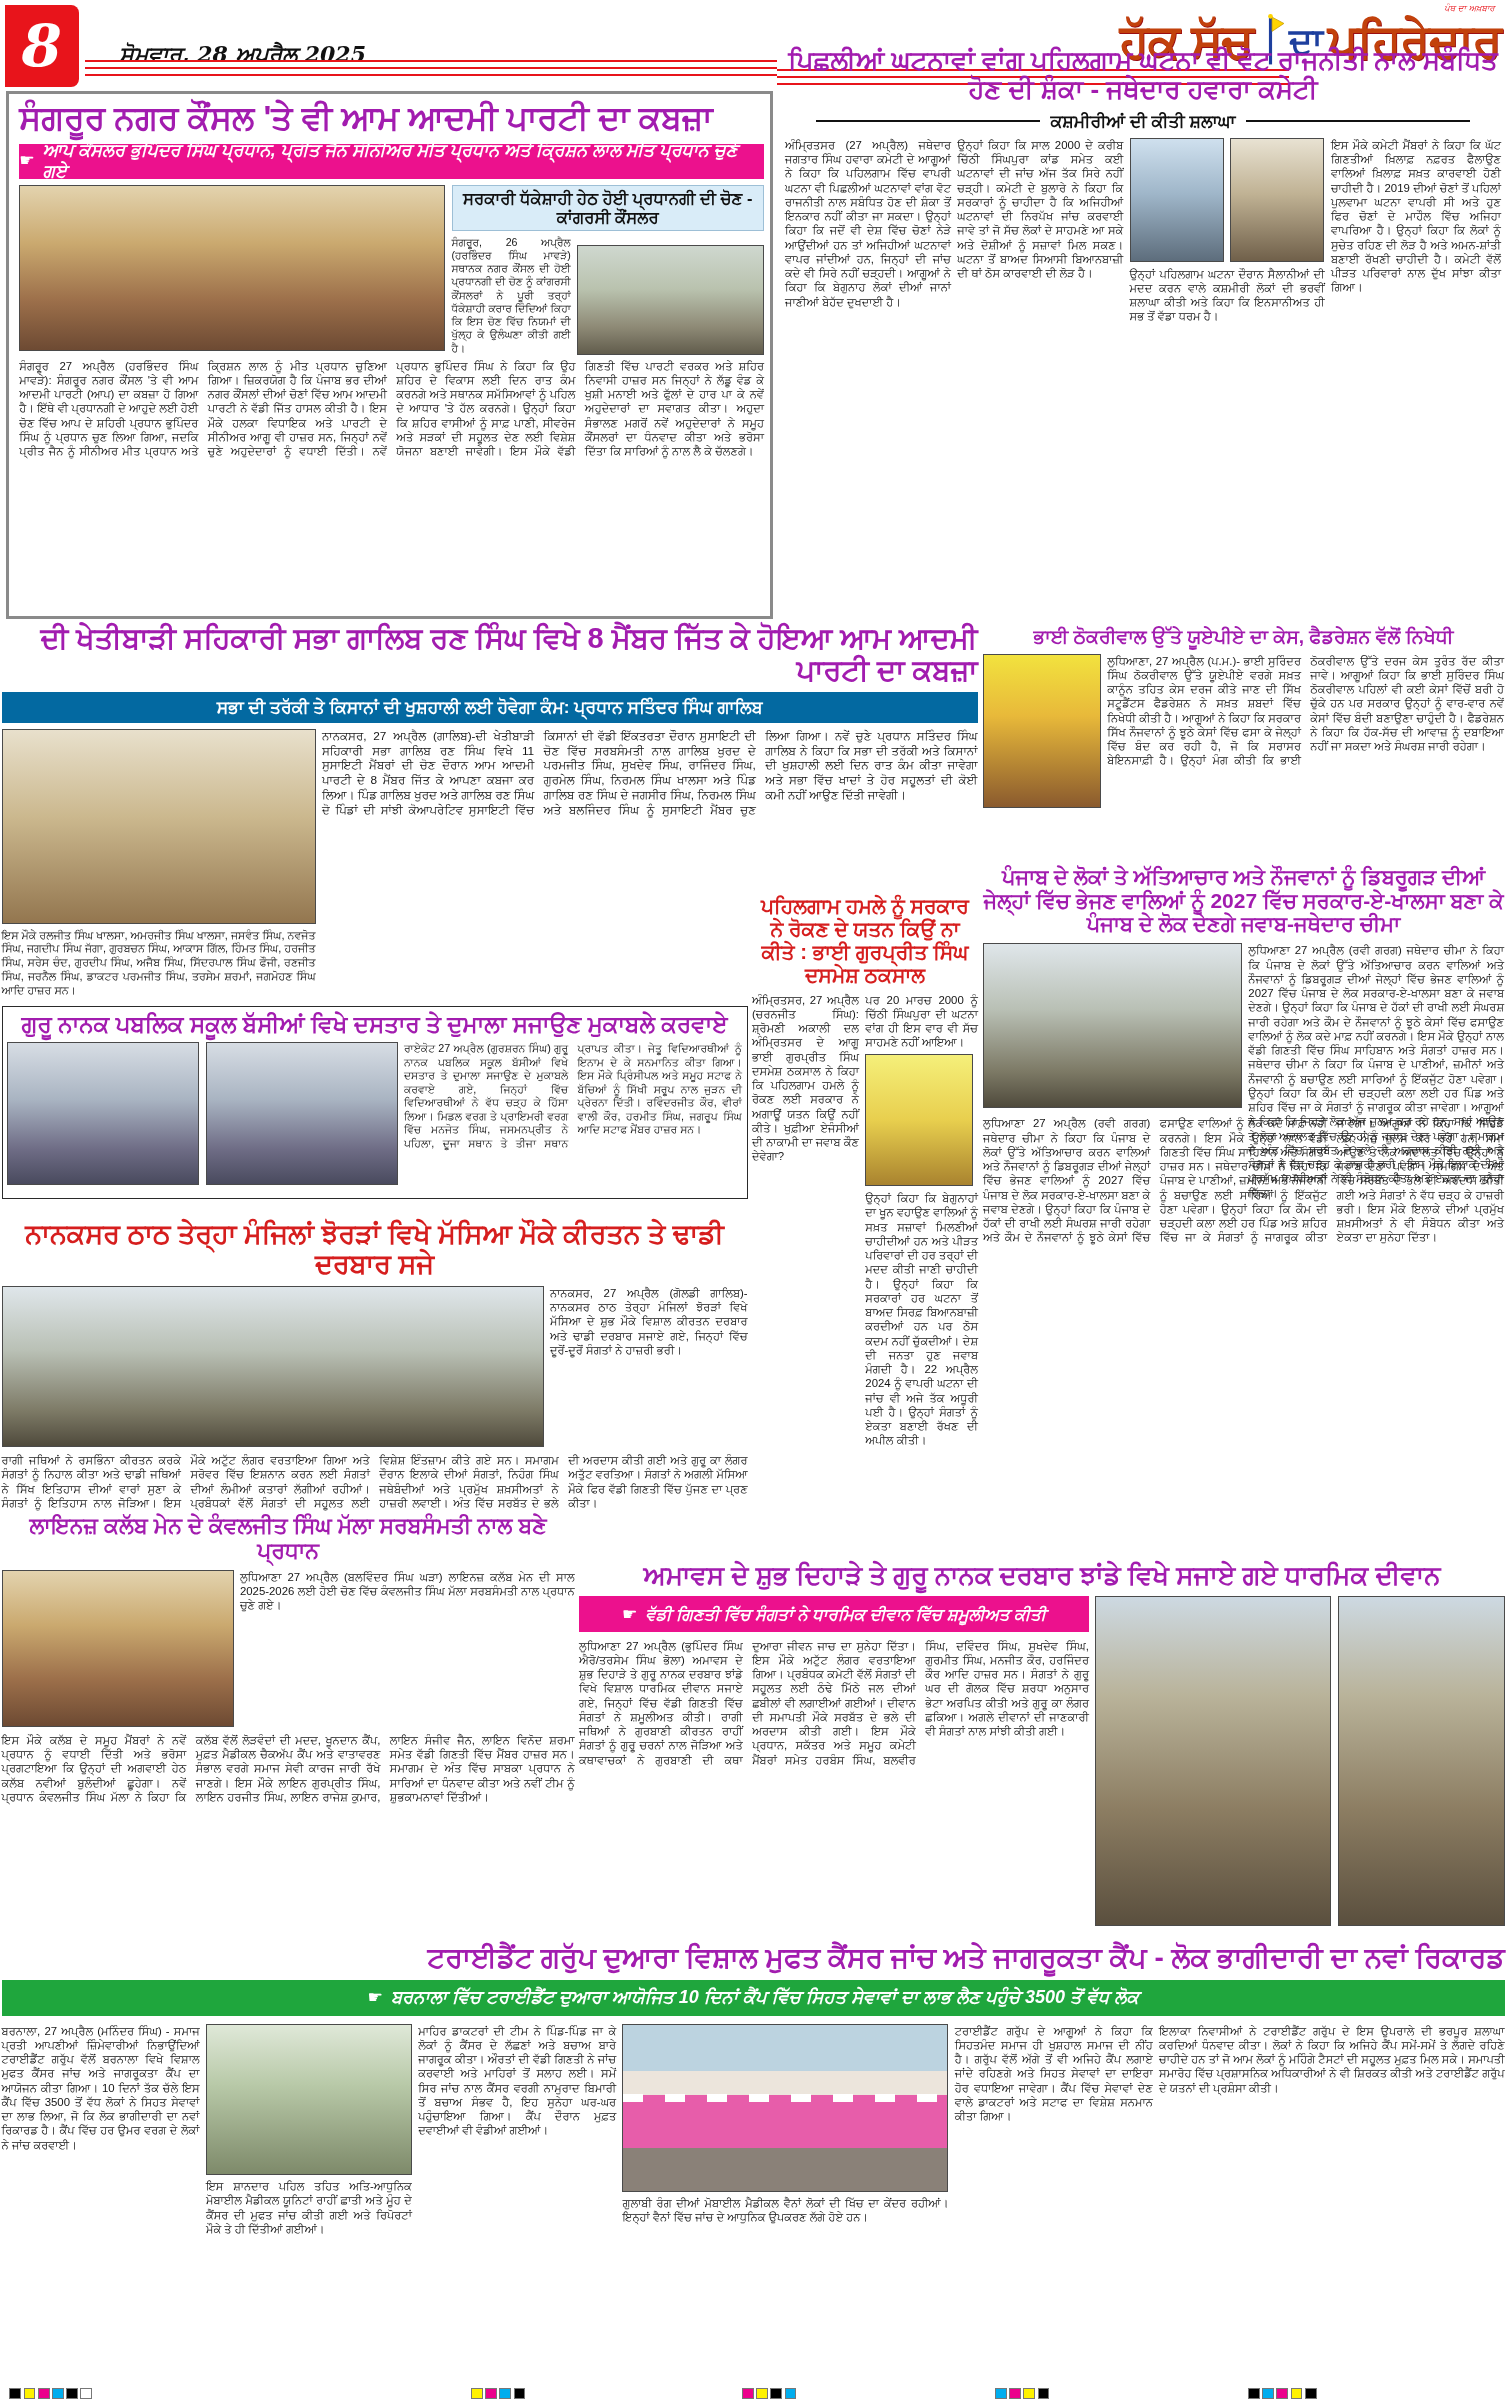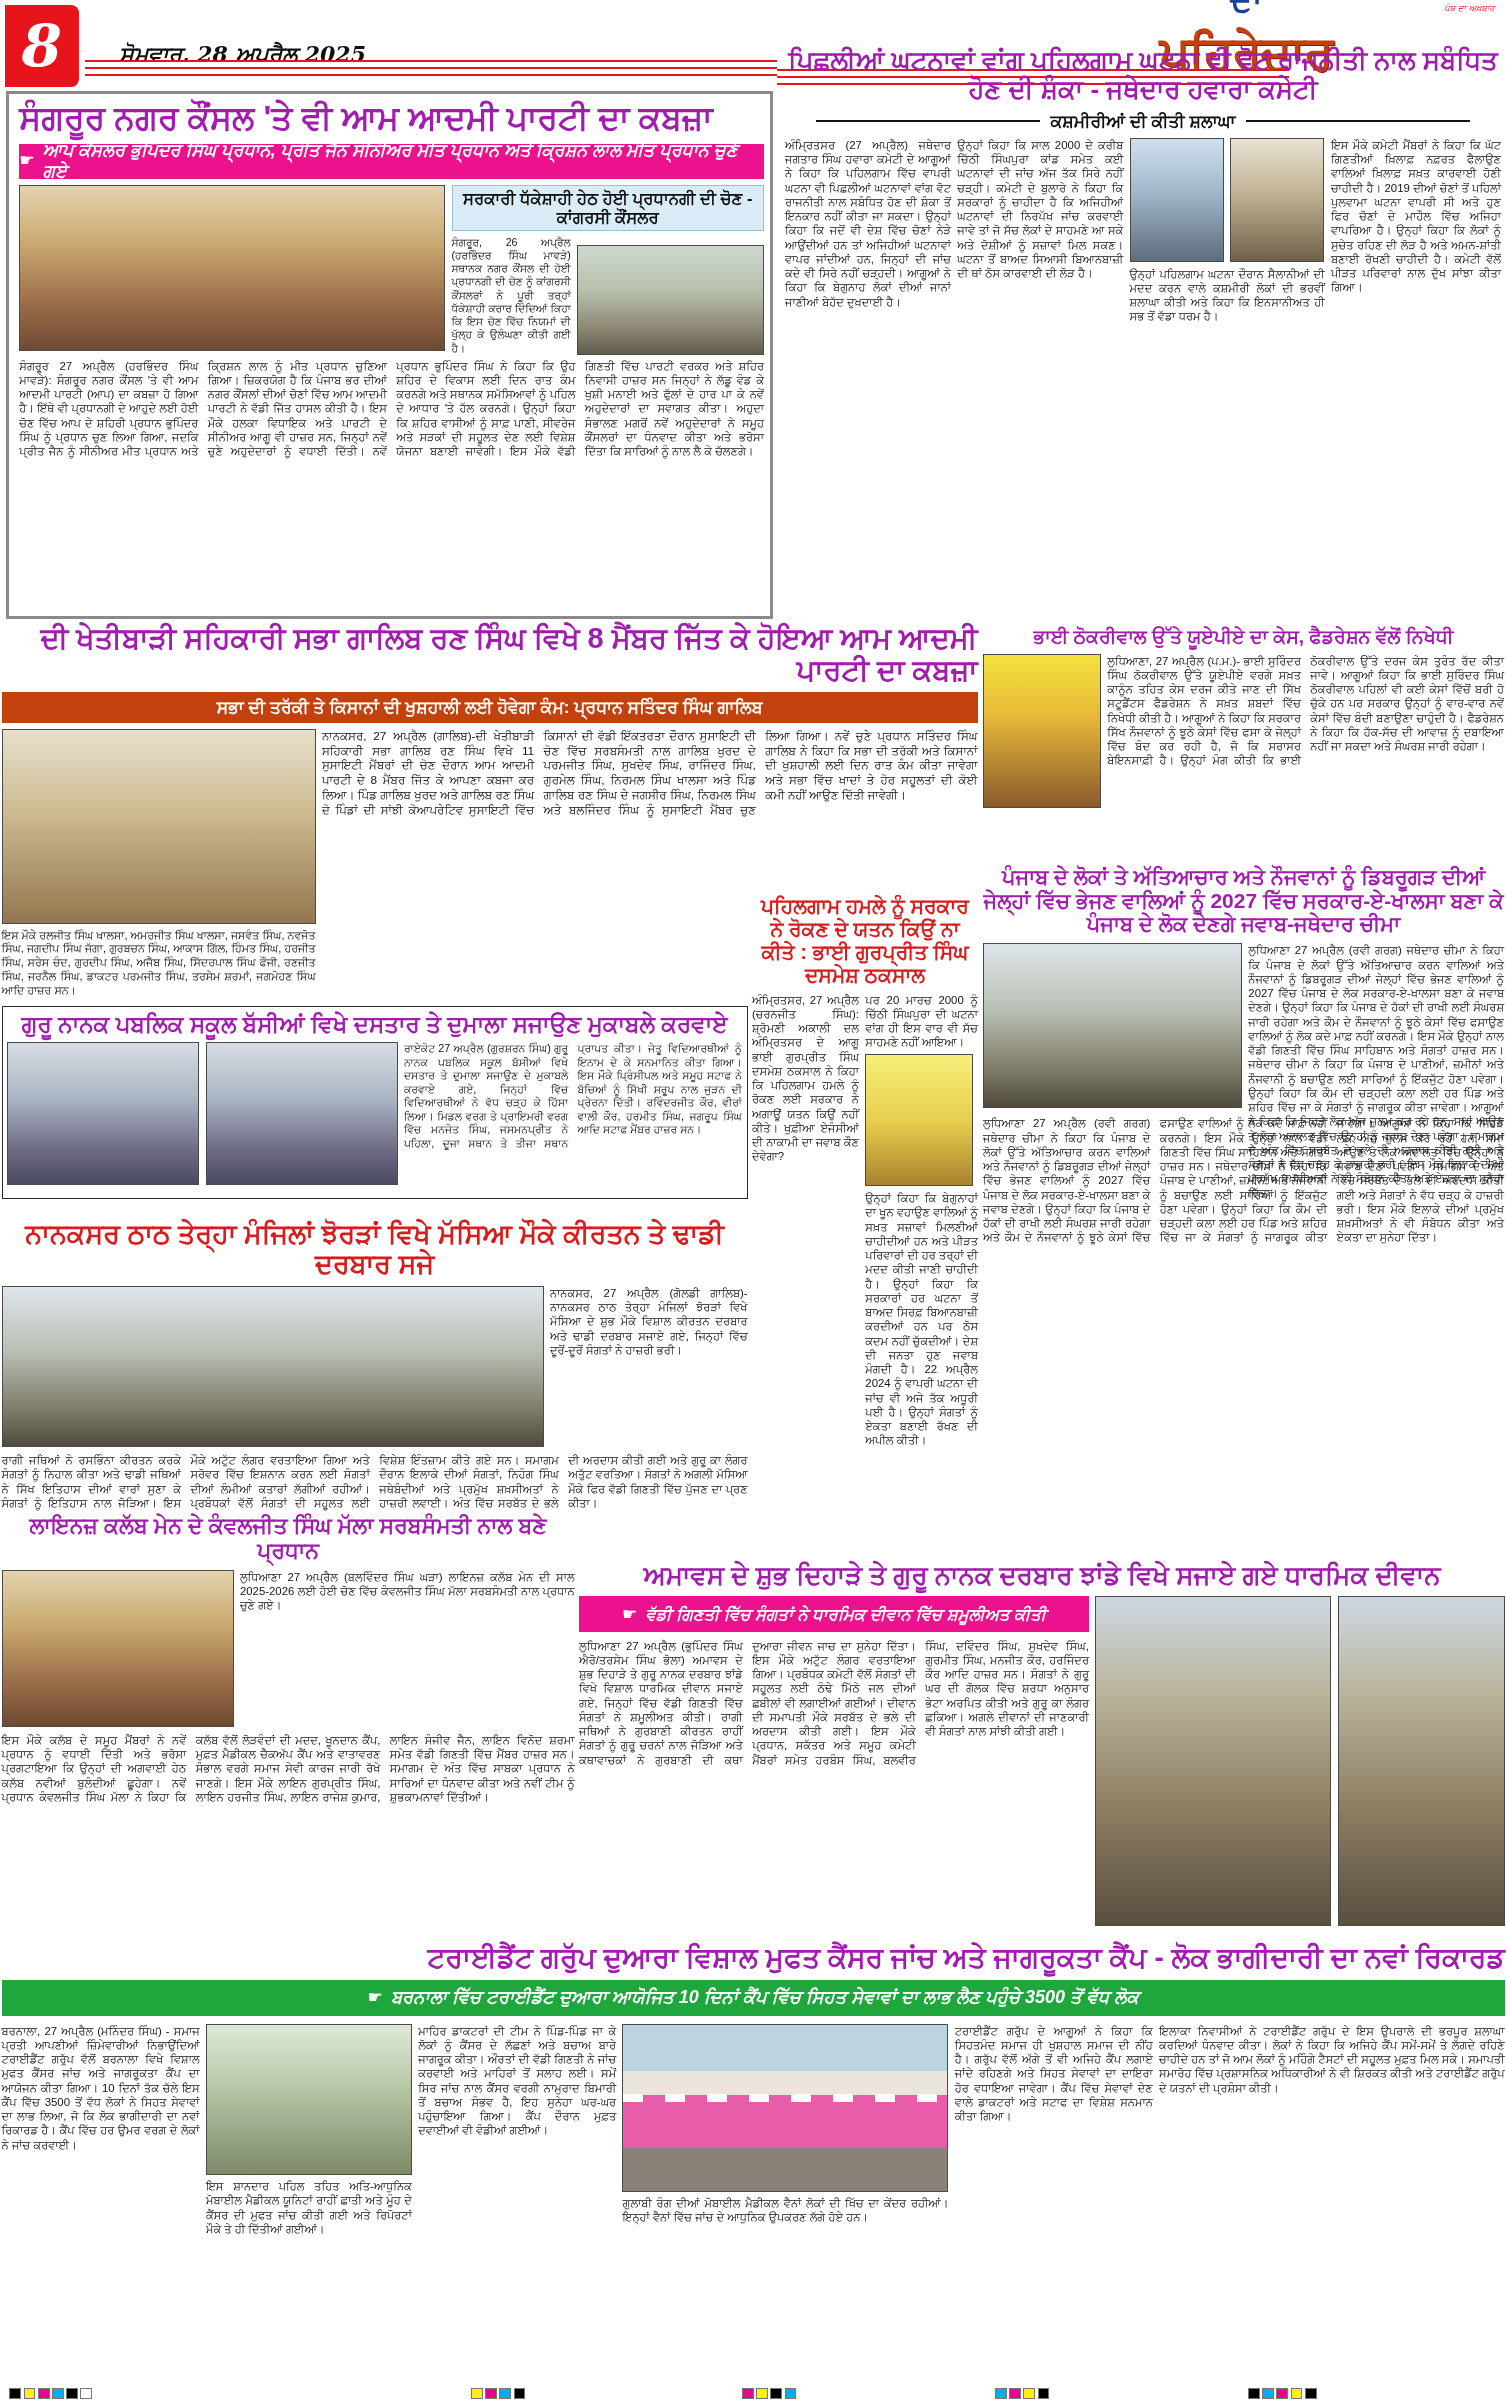--- a/index.html
+++ b/index.html
@@ -4,21 +4,21 @@
 <style>
   html,body{margin:0;padding:0;background:#ffffff;}
   #page{position:relative;width:1506px;height:2401px;background:#fff;overflow:hidden;
         font-family:"Liberation Sans","DejaVu Sans",sans-serif;color:#111;}
   .abs{position:absolute;}
   
   #pagenum{left:4.7px;top:4.7px;width:74px;height:82px;background:#e8141b;color:#fff;
            display:flex;align-items:center;justify-content:center;
            font:italic bold 58px "DejaVu Serif",serif;border-radius:0 7.9px 7.9px 0;}
   #date{left:119px;top:41px;font:italic bold 22px "DejaVu Serif",serif;color:#111;}
-  #masthead{left:991px;top:1.6px;width:510px;height:79px;display:flex;align-items:center;gap:4.7px;justify-content:flex-end;flex-direction:column;}
+  #masthead{left:991px;top:1.6px;width:510px;height:79px;display:flex;align-items:center;gap:4.7px;justify-content:flex-end;}
   .mh-red{font-weight:bold;font-size:47px;color:#c2410c;letter-spacing:-0.8px;text-shadow:0.8px 0.8px 0 #9b0d11;}
   .mh-blue{font-weight:bold;font-size:36px;color:#1d3f9e;}
   .mh-tag{position:absolute;top:1.6px;right:6.3px;font:italic 8.6px "DejaVu Serif",serif;color:#e8141b;}
   .redrules{background:repeating-linear-gradient(180deg,#e8141b 0 2.4px,#ffffff 2.4px 7px);}
   
   .box{border:3.1px solid #8a8a8a;background:#fff;box-sizing:border-box;padding:6.3px;}
   .hl{font-weight:bold;line-height:1.12;color:#a21caf;}
   .hl-red{color:#d61e1e;}
   .band{color:#fff;font-weight:bold;display:flex;align-items:center;justify-content:center;gap:7.9px;box-sizing:border-box;}
   .band .ptr{font-size:17.3px;line-height:1;}
@@ -36,21 +36,21 @@
   .ph-port2{background:linear-gradient(180deg,#e8e2d2 0%,#c0b294 45%,#70604a 100%);}
   .ph-group{background:linear-gradient(180deg,#dfe6ea 0%,#b9c0b5 40%,#7d7a66 78%,#4f4a3c 100%);}
   .ph-turban{background:linear-gradient(180deg,#f2e23e 0%,#e8b93a 40%,#8a5a2e 100%);}
   .ph-yellow{background:linear-gradient(180deg,#f5ef7a 0%,#e8cf4e 50%,#a9832f 100%);}
   .ph-crowd{background:linear-gradient(180deg,#cdd9e2 0%,#b9b39a 30%,#8c7d62 65%,#5a4f3e 100%);}
   .ph-school{background:linear-gradient(180deg,#d7dde4 0%,#a9b4c2 40%,#6f6d86 75%,#494a5e 100%);}
   .ph-stage{background:linear-gradient(180deg,#e8e0cc 0%,#cbb88e 45%,#93764f 100%);}
   .ph-desk{background:linear-gradient(180deg,#dfe8d8 0%,#b8c9a8 40%,#7e8a6a 100%);}
   .ph-buses{background:linear-gradient(180deg,#bcd3e0 0 28%,#ece5dc 28% 42%,#e75daa 42% 74%,#8a8178 74% 100%);}
   .kickline{flex:1;height:2.4px;background:#111;}
-  .navband{background:#c2410c;}
+  .navband{background:#0369a1;}
   .pinkband{background:#ec118d;font-style:italic;}
   .greenband{background:#1fa63d;font-style:italic;}
   .blueSub{background:#d9ecf8;border:0.8px solid #9dbfd6;font-weight:bold;text-align:center;
            display:flex;align-items:center;justify-content:center;box-sizing:border-box;}
   .regrow{display:flex;gap:2.4px;}
   .reg{width:11.8px;height:11px;border:0.8px solid #777;box-sizing:border-box;}
 </style>
 </head>
 <body>
 

